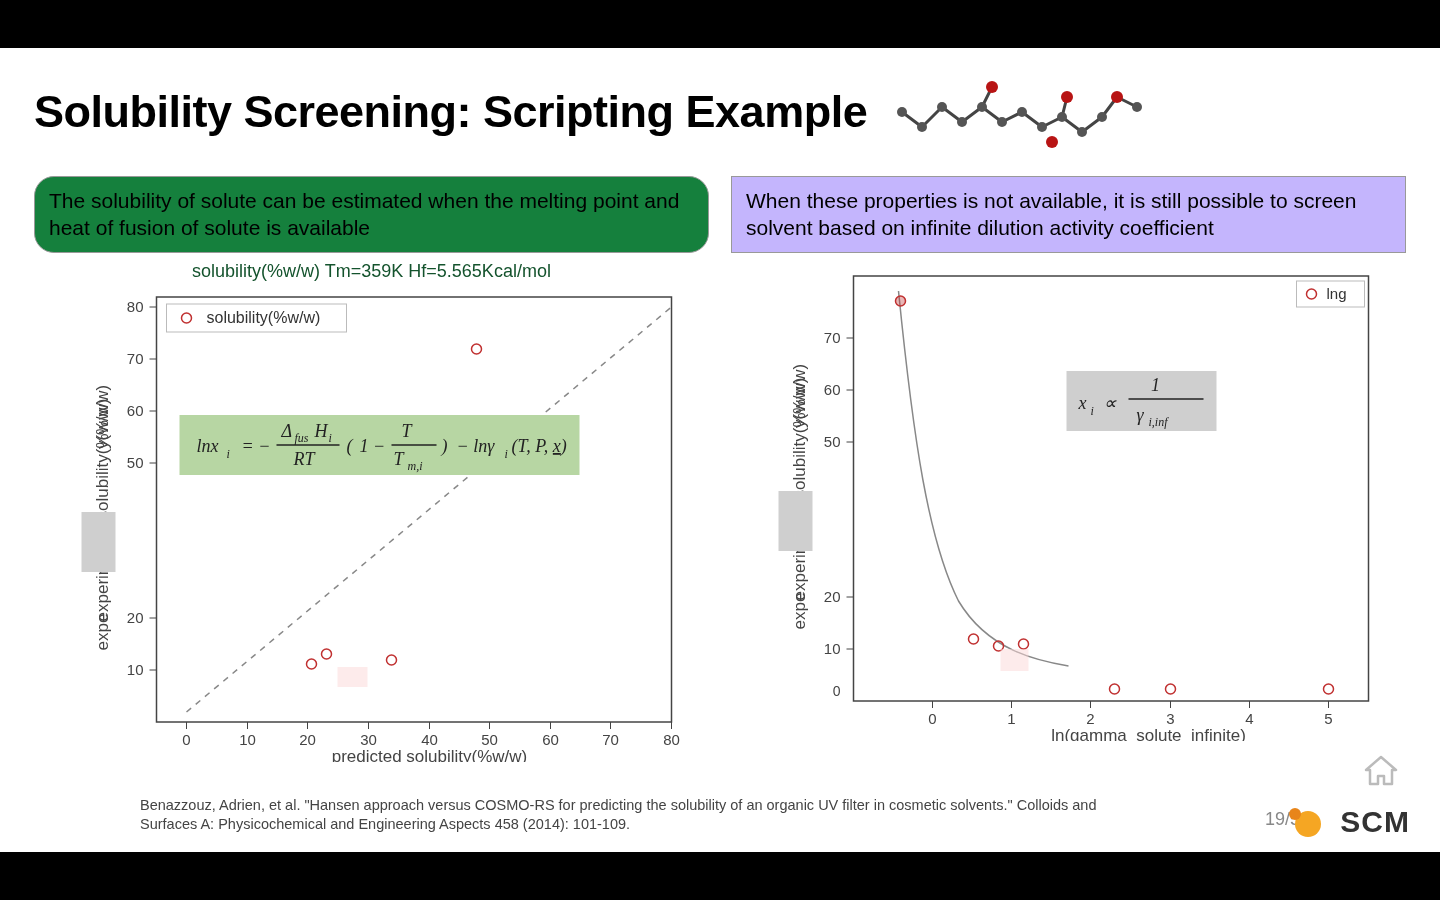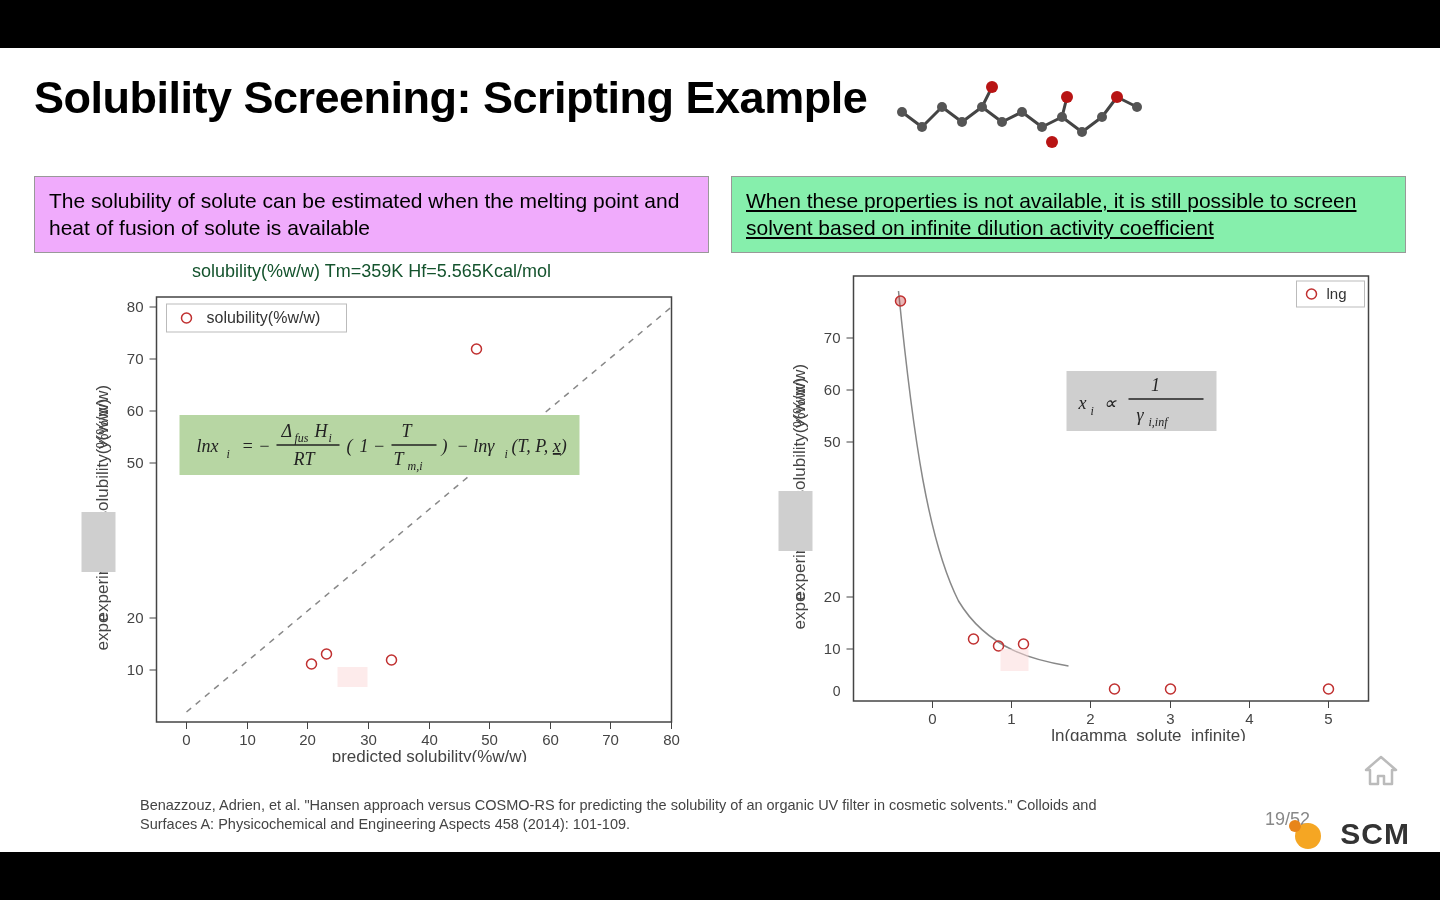--- a/index.html
+++ b/index.html
@@ -16,21 +16,21 @@
     left: 0;
     top: 48px;
     width: 1440px;
     height: 804px;
     background: #fff;
     box-sizing: border-box;
     padding: 24px 34px 8px 34px;
   }
   .title-row {
     display: flex;
-    align-items: flex-start;
+    align-items: center;
     gap: 30px;
   }
   .title {
     font-size: 45px;
     font-weight: 800;
     letter-spacing: -0.5px;
   }
   .molecule {
     width: 250px;
     height: 80px;
@@ -44,25 +44,25 @@
     flex: 1;
     min-width: 0;
   }
   .callout {
     border: 1px solid #999;
     padding: 10px 14px;
     font-size: 21px;
     line-height: 1.3;
   }
   .callout.green {
-    background: #f0abfc;
+    background: #15803d;
+    border-radius: 20px;
   }
   .callout.gray {
-    background: #86efac;
-    text-decoration: underline;
+    background: #c4b5fd;
   }
   .chart-wrap {
     margin-top: 8px;
     position: relative;
   }
   svg.chart {
     display: block;
     width: 100%;
     height: 480px;
   }
@@ -135,21 +135,21 @@
   .page-indicator {
     position: absolute;
     right: 130px;
     bottom: 22px;
     font-size: 18px;
     color: #888;
   }
   .logo {
     position: absolute;
     right: 30px;
-    bottom: 0;
+    bottom: 12px;
     display: flex;
     align-items: center;
     gap: 16px;
   }
   .home-icon {
     position: absolute;
     right: 40px;
     bottom: 60px;
     color: #bbb;
   }

